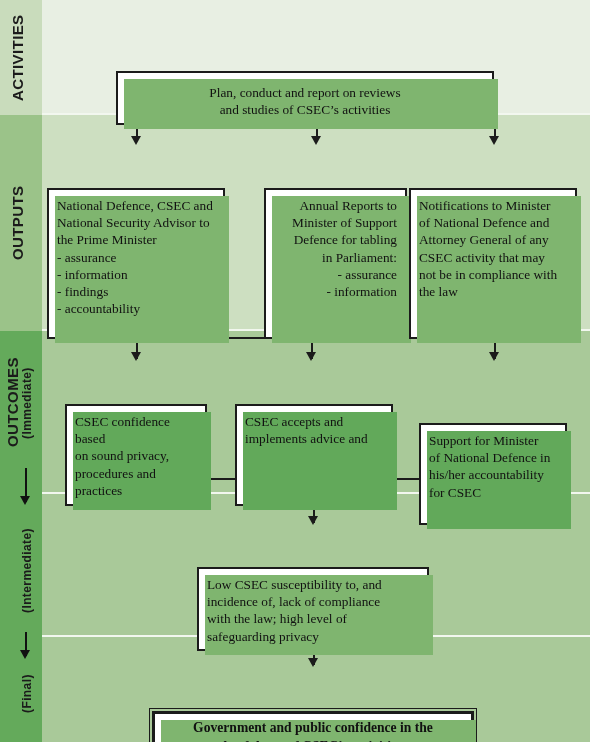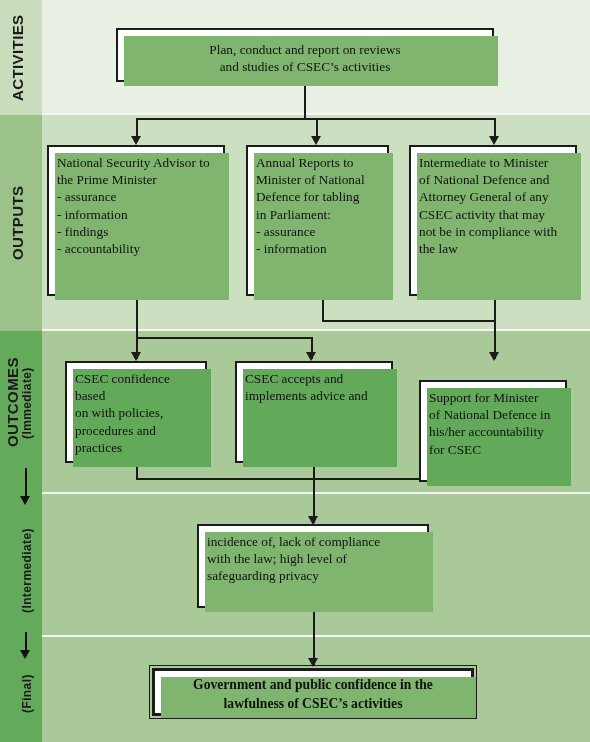--- a/index.html
+++ b/index.html
@@ -67,20 +67,21 @@
   
   .box {
     position: absolute;
     background: #ffffff;
     border: 2px solid #1b1b1b;
     padding: 7px 8px 4px 8px;
     font-size: 13.3px;
     line-height: 17.2px;
     color: #111;
     z-index: 3;
+    margin-top: 43px;
   }
   .box::after {
     content: "";
     position: absolute;
     left: 6px; top: 6px;
     width: 100%; height: 100%;
     background: #7fb56f;
     z-index: -1;
   }
   .box.tight-shadow::after { background: #62a95a; }
@@ -150,39 +151,40 @@
   <div class="ln v" style="left:304px; top:82px;  height:37px"></div>
   <div class="ln h" style="left:136px; top:118px; width:360px"></div>
   <div class="ln v" style="left:136px; top:118px; height:22px"></div>
   <div class="ln v" style="left:316px; top:118px; height:22px"></div>
   <div class="ln v" style="left:494px; top:118px; height:22px"></div>
   <div class="arrow" style="left:131px; top:136px"></div>
   <div class="arrow" style="left:311px; top:136px"></div>
   <div class="arrow" style="left:489px; top:136px"></div>
 
   <div class="box" id="out1" style="left:47px; top:145px; width:178px; height:151px;">
+    <span class="ind">National Defence, CSEC and</span>
     <span class="ind">National Security Advisor to</span>
     <span class="ind">the Prime Minister</span>
     <span class="bullet">- assurance</span>
     <span class="bullet">- information</span>
     <span class="bullet">- findings</span>
     <span class="bullet">- accountability</span>
   </div>
 
-  <div class="box" id="out2" style="left:246px; top:145px; width:143px; height:151px;">
+  <div class="box" id="out2" style="left:264px; top:145px; width:143px; height:151px;text-align:right;">
     <span class="ind">Annual Reports to</span>
-    <span class="ind">Minister of National</span>
+    <span class="ind">Minister of Support</span>
     <span class="ind">Defence for tabling</span>
     <span class="ind">in Parliament:</span>
     <span class="bullet">- assurance</span>
     <span class="bullet">- information</span>
   </div>
 
   <div class="box" id="out3" style="left:409px; top:145px; width:168px; height:151px;">
-    <span class="ind">Intermediate to Minister</span>
+    <span class="ind">Notifications to Minister</span>
     <span class="ind">of National Defence and</span>
     <span class="ind">Attorney General of any</span>
     <span class="ind">CSEC activity that may</span>
     <span class="ind">not be in compliance with</span>
     <span class="ind">the law</span>
   </div>
 
   <div class="ln v" style="left:136px; top:296px; height:63px"></div>
   <div class="ln h" style="left:136px; top:337px; width:176px"></div>
   <div class="ln v" style="left:311px; top:337px; height:22px"></div>
@@ -190,21 +192,21 @@
   <div class="arrow" style="left:306px; top:352px"></div>
 
   <div class="ln v" style="left:322px; top:296px; height:26px"></div>
   <div class="ln h" style="left:322px; top:320px; width:174px"></div>
 
   <div class="ln v" style="left:494px; top:296px; height:63px"></div>
   <div class="arrow" style="left:489px; top:352px"></div>
 
   <div class="box tight-shadow" id="oc1" style="left:65px; top:361px; width:142px; height:102px;">
     <span class="ind">CSEC confidence based</span>
-    <span class="ind">on with policies,</span>
+    <span class="ind">on sound privacy,</span>
     <span class="ind">procedures and</span>
     <span class="ind">practices</span>
   </div>
 
   <div class="box tight-shadow" id="oc2" style="left:235px; top:361px; width:158px; height:102px;">
     <span class="ind">CSEC accepts and</span>
     <span class="ind">implements advice and</span>
   </div>
 
   <div class="box tight-shadow" id="oc3" style="left:419px; top:380px; width:148px; height:102px;">
@@ -215,20 +217,21 @@
   </div>
 
   <div class="ln v" style="left:136px; top:463px; height:16px"></div>
   <div class="ln v" style="left:313px; top:463px; height:16px"></div>
   <div class="ln v" style="left:493px; top:463px; height:16px"></div>
   <div class="ln h" style="left:136px; top:478px; width:359px"></div>
   <div class="ln v" style="left:313px; top:478px; height:45px"></div>
   <div class="arrow" style="left:308px; top:516px"></div>
 
   <div class="box" id="ioc" style="left:197px; top:524px; width:232px; height:84px;">
+    <span class="ind">Low CSEC susceptibility to, and</span>
     <span class="ind">incidence of, lack of compliance</span>
     <span class="ind">with the law; high level of</span>
     <span class="ind">safeguarding privacy</span>
   </div>
 
   <div class="ln v" style="left:313px; top:608px; height:57px"></div>
   <div class="arrow" style="left:308px; top:658px"></div>
 
   <div class="box final-box" id="foc" style="left:152px; top:668px; width:322px; height:48px; padding-top:4px;">
     <span class="ind">Government and public confidence in the</span>

